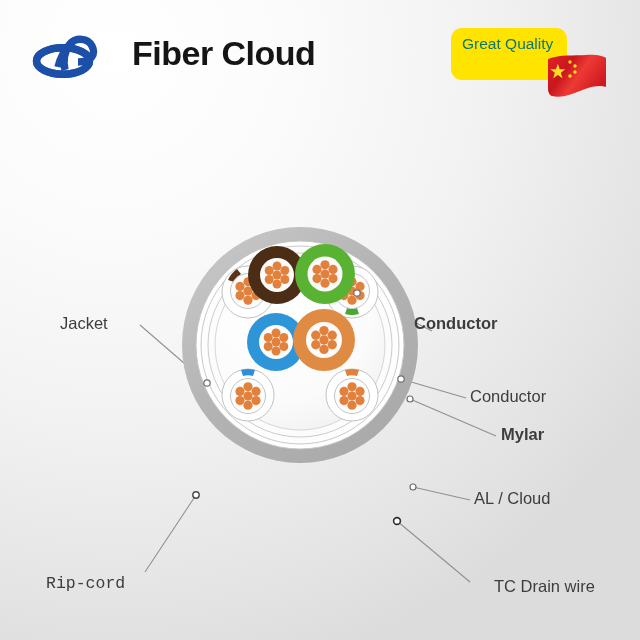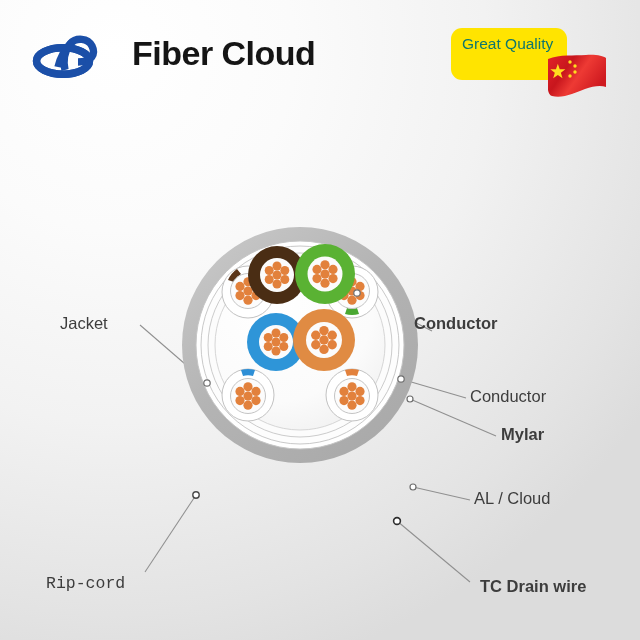--- a/index.html
+++ b/index.html
@@ -40,21 +40,21 @@
   .lbl {
     position: absolute; font-size: 16.5px; color: #3d3d3d;
     white-space: nowrap; font-family: "Liberation Sans", sans-serif; text-align: right;
   }
   .lbl-jacket    { left: 60px;  top: 204px; }
   .lbl-ripcord   { left: 46px;  top: 464px; font-family: Liberation Mono, monospace; }
   .lbl-conductor { left: 414px; top: 204px; font-weight: bold; }
   .lbl-insulation{ left: 470px; top: 277px; }
   .lbl-mylar     { left: 501px; top: 315px; font-weight: bold; }
   .lbl-almylar   { left: 474px; top: 379px; }
-  .lbl-tcdrain   { left: 480px; top: 467px; font-weight: bold; }
+  .lbl-tcdrain   { left: 494px; top: 467px; }
 </style>
 </head>
 <body>
 
 <div id="stage">
 
   <div class="header">
 
     <div class="logo-wrap">
       <svg class="logo-mark" viewBox="0 0 86 50">

